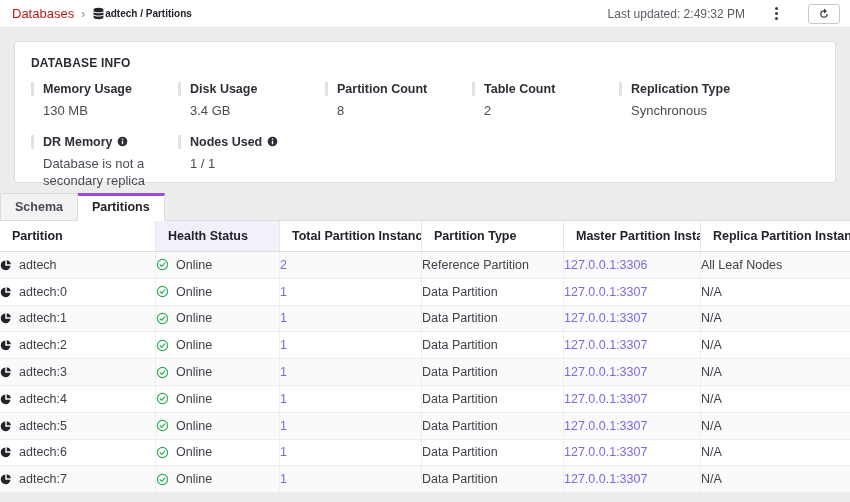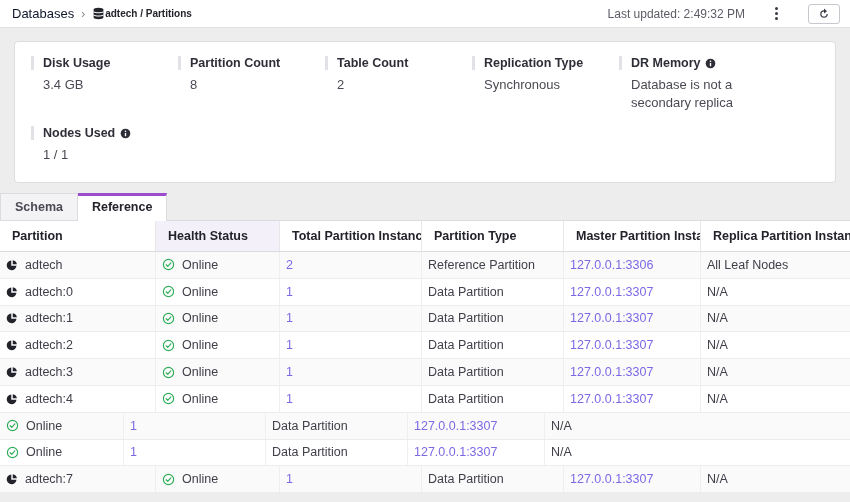--- a/index.html
+++ b/index.html
@@ -13,21 +13,21 @@
 
   
   .topbar {
     height: 28px;
     background: #fff;
     border-bottom: 1px solid #e3e3e6;
     display: flex;
     align-items: center;
     padding: 0 10px 0 12px;
   }
-  .crumb-root { color: #0f172a; font-size: 13px; cursor: pointer; }
+  .crumb-root { color: #b91c1c; font-size: 13px; cursor: pointer; }
   .crumb-sep { color: #8a8a92; margin: 0 7px; font-size: 12px; }
   .crumb-current { display: flex; align-items: center; font-weight: 700; color: #23232b; font-size: 10px; }
   .topbar-right { margin-left: auto; display: flex; align-items: center; gap: 24px; }
   .last-updated { color: #5c5c66; font-size: 12px; }
   .kebab { display: flex; flex-direction: column; gap: 2px; padding: 3px 6px; cursor: pointer; }
   .kebab i { width: 3px; height: 3px; border-radius: 50%; background: #3a3a42; display: block; }
   .refresh-btn {
     width: 32px; height: 20px;
     border: 1px solid #c7c7ce; border-radius: 3px;
     background: #fff;
@@ -95,21 +95,21 @@
     overflow: hidden; white-space: nowrap;
   }
   .th:last-child { border-right: none; }
   .th.hl { background: #f3f0fa; }
   .c1 { width: 156px; } .c2 { width: 124px; } .c3 { width: 142px; }
   .c4 { width: 142px; } .c5 { width: 137px; } .c6 { flex: 1; }
   .tbody > div.tr { display: flex; height: 26.8px; border-bottom: 1px solid #ececef; background: #fff; }
   .tbody > div.tr:nth-of-type(odd) { background: #fafafa; }
   .td {
     display: flex; align-items: center; gap: 7px;
-    padding: 0 6px;
+    padding: 0 0;
     font-size: 12.5px; color: #40404a;
     border-right: 1px solid #efeff2;
     overflow: hidden; white-space: nowrap;
   }
   .td:last-child { border-right: none; }
   .purple { color: #7b68e4; cursor: pointer; }
   .icon { display: inline-flex; flex: none; }
 </style>
 </head>
 <body>
@@ -138,22 +138,30 @@
       <span class="icon">
         <svg width="12" height="12" viewBox="0 0 16 16">
           <path fill="#3a3a42" d="M8 3a5 5 0 1 0 5 5h-1.6A3.4 3.4 0 1 1 8 4.6V7.4l4-3L8 .6z"></path>
         </svg>
       </span>
     </span>
   </div>
 </div>
 
 <div class="card">
+  <div class="card-title">DATABASE INFO</div>
   <div class="stats">
 
+  <div class="stat">
+        <div class="stat-label">
+          <span>Memory Usage</span>
+
+        </div>
+        <div class="stat-value">130 MB</div>
+      </div>
       <div class="stat">
         <div class="stat-label">
           <span>Disk Usage</span>
 
         </div>
         <div class="stat-value">3.4 GB</div>
       </div>
       <div class="stat">
         <div class="stat-label">
           <span>Partition Count</span>
@@ -199,21 +207,21 @@
             </svg>
           </span>
         </div>
         <div class="stat-value">1 / 1</div>
       </div>
     </div>
 </div>
 
 <div class="tabs">
   <div class="tab">Schema</div>
-  <div class="tab active">Reference</div>
+  <div class="tab active">Partitions</div>
 </div>
 
 <div class="table">
   <div class="thead">
     <div class="th c1">Partition</div>
     <div class="th c2 hl">Health Status</div>
     <div class="th c3">Total Partition Instances</div>
     <div class="th c4">Partition Type</div>
     <div class="th c5">Master Partition Instance ...</div>
     <div class="th c6">Replica Partition Instance ...</div>
@@ -382,39 +390,57 @@
         <div class="td c3">
           <span class="purple">1</span>
         </div>
         <div class="td c4">Data Partition</div>
         <div class="td c5">
           <span class="purple">127.0.0.1:3307</span>
         </div>
         <div class="td c6">N/A</div>
       </div>
       <div class="tr">
-        <div class="td c2">
-          <span class="icon">
-            <svg width="13" height="13" viewBox="0 0 16 16">
-              <circle cx="8" cy="8" r="6.3" fill="none" stroke="#2fad58" stroke-width="1.4"></circle>
-              <path d="M5.1 8.3l2 2 3.8-4.3" fill="none" stroke="#2fad58" stroke-width="1.4" stroke-linecap="round" stroke-linejoin="round"></path>
-            </svg>
-          </span>
-          <span>Online</span>
-        </div>
-        <div class="td c3">
-          <span class="purple">1</span>
-        </div>
-        <div class="td c4">Data Partition</div>
-        <div class="td c5">
-          <span class="purple">127.0.0.1:3307</span>
-        </div>
-        <div class="td c6">N/A</div>
-      </div>
-      <div class="tr">
+        <div class="td c1">
+          <span class="icon">
+            <svg width="12" height="12" viewBox="0 0 16 16" fill="#23232b">
+              <path d="M7 2.05A6.5 6.5 0 1 0 13.95 9H7z"></path>
+              <path d="M9 1.5a6.5 6.5 0 0 1 5.5 5.5H9z"></path>
+            </svg>
+          </span>
+          <span>adtech:5</span>
+        </div>
+        <div class="td c2">
+          <span class="icon">
+            <svg width="13" height="13" viewBox="0 0 16 16">
+              <circle cx="8" cy="8" r="6.3" fill="none" stroke="#2fad58" stroke-width="1.4"></circle>
+              <path d="M5.1 8.3l2 2 3.8-4.3" fill="none" stroke="#2fad58" stroke-width="1.4" stroke-linecap="round" stroke-linejoin="round"></path>
+            </svg>
+          </span>
+          <span>Online</span>
+        </div>
+        <div class="td c3">
+          <span class="purple">1</span>
+        </div>
+        <div class="td c4">Data Partition</div>
+        <div class="td c5">
+          <span class="purple">127.0.0.1:3307</span>
+        </div>
+        <div class="td c6">N/A</div>
+      </div>
+      <div class="tr">
+        <div class="td c1">
+          <span class="icon">
+            <svg width="12" height="12" viewBox="0 0 16 16" fill="#23232b">
+              <path d="M7 2.05A6.5 6.5 0 1 0 13.95 9H7z"></path>
+              <path d="M9 1.5a6.5 6.5 0 0 1 5.5 5.5H9z"></path>
+            </svg>
+          </span>
+          <span>adtech:6</span>
+        </div>
         <div class="td c2">
           <span class="icon">
             <svg width="13" height="13" viewBox="0 0 16 16">
               <circle cx="8" cy="8" r="6.3" fill="none" stroke="#2fad58" stroke-width="1.4"></circle>
               <path d="M5.1 8.3l2 2 3.8-4.3" fill="none" stroke="#2fad58" stroke-width="1.4" stroke-linecap="round" stroke-linejoin="round"></path>
             </svg>
           </span>
           <span>Online</span>
         </div>
         <div class="td c3">

